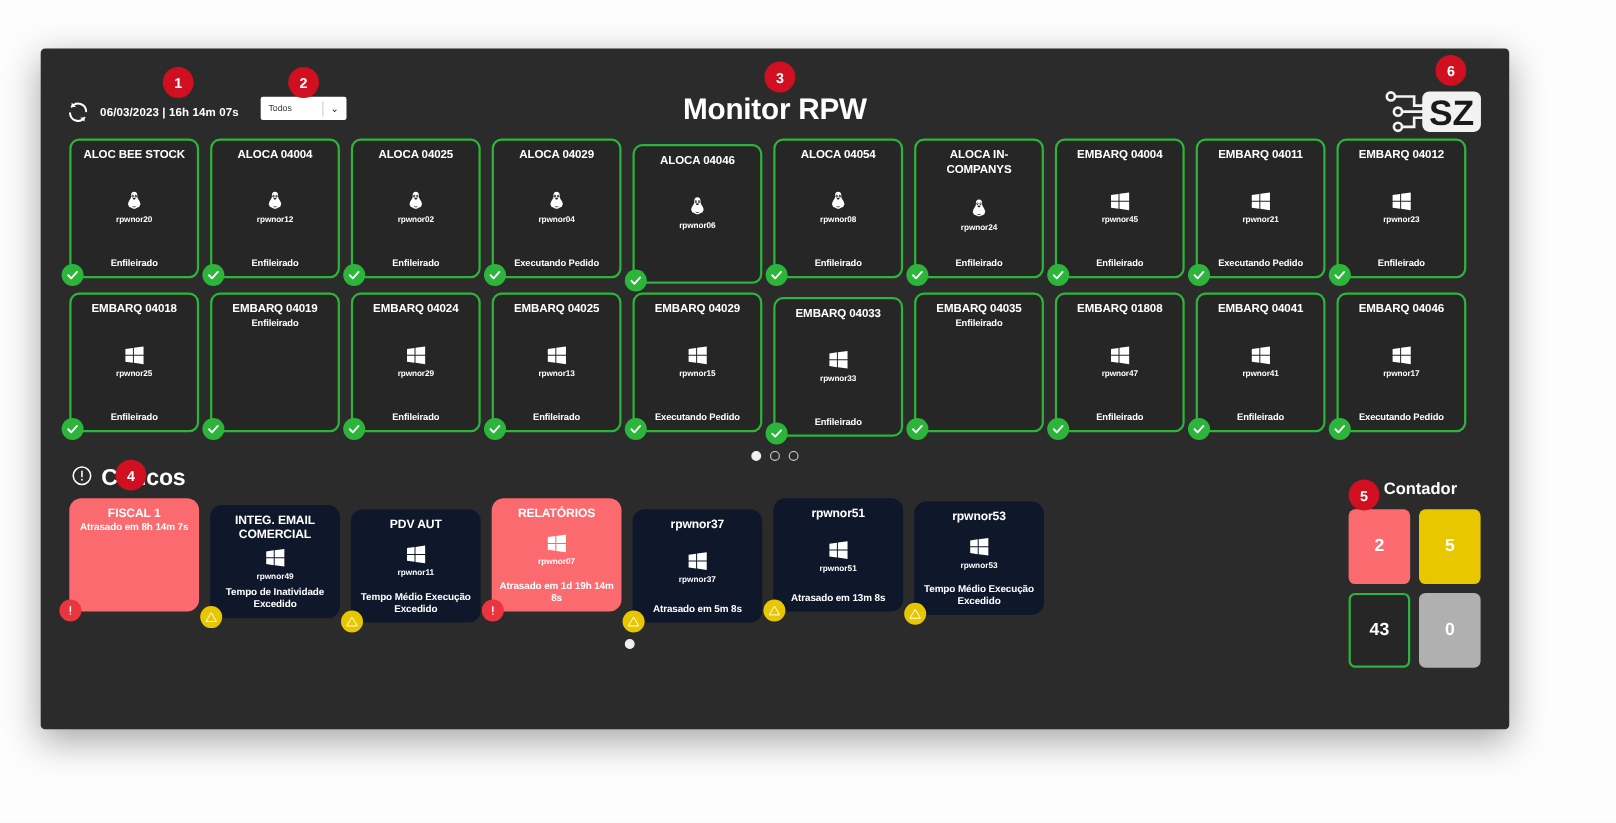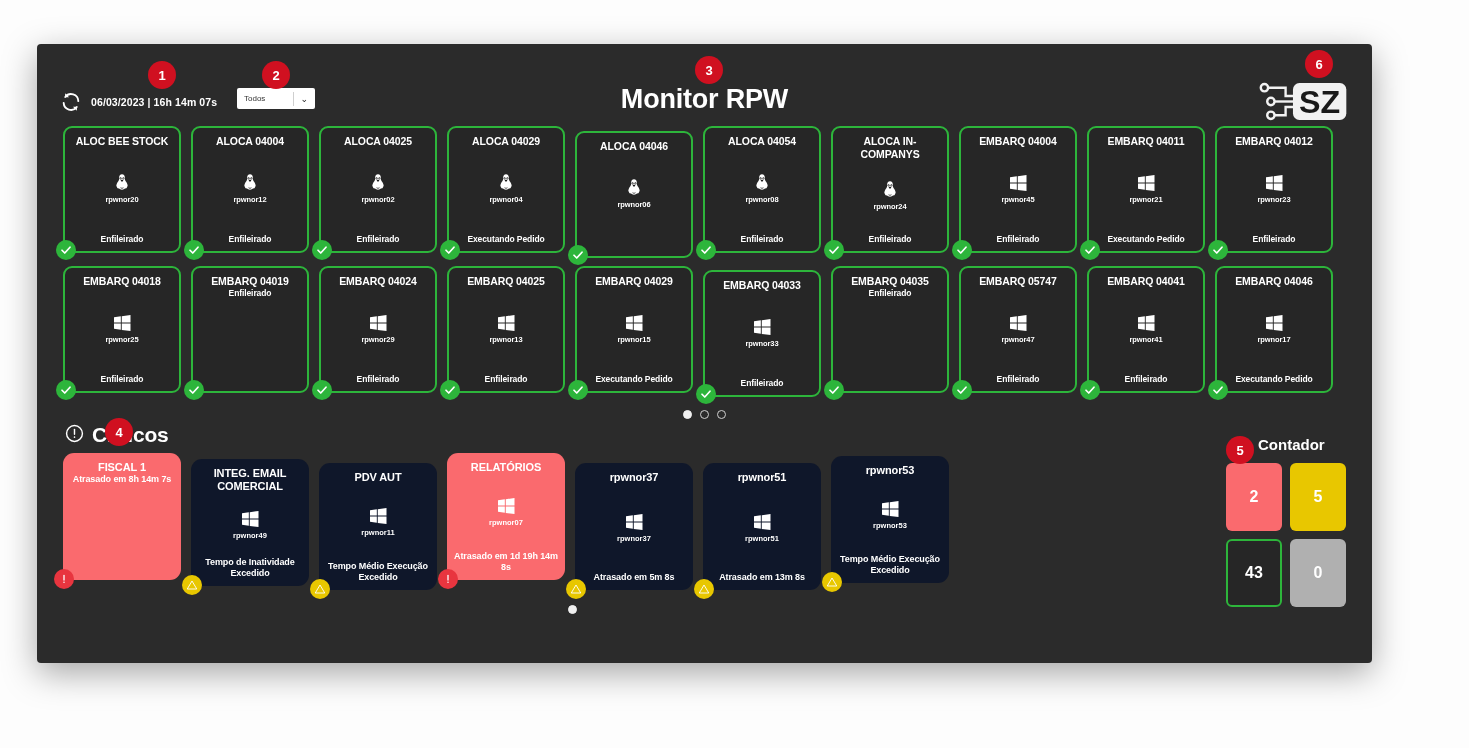--- a/index.html
+++ b/index.html
@@ -151,21 +151,21 @@
   .criticos-title {
     color: #ffffff; font-size: 21px; font-weight: bold;
     letter-spacing: -.2px;
   }
   .crit-row {
     display: flex; gap: 10px; padding-left: 26px;
     align-items: flex-start;
   }
   .ccard {
     position: relative;
-    width: 118px; height: 127px;
+    width: 118px; height: 103px;
     border-radius: 11px;
     padding: 8px 5px 7px;
     display: flex; flex-direction: column;
     flex: 0 0 118px;
   }
   .ccard.red    { background: #fa6a6e; }
   .ccard.yellow { background: #0f172a; }
   .ccard-title {
     color: #ffffff; font-size: 11px; font-weight: bold;
     text-align: center; line-height: 1.2;
@@ -600,21 +600,21 @@
             <div class="card">
               <div class="card-title">EMBARQ 04035</div>
               <div class="card-status">Enfileirado</div>
               <div class="card-badge">
                 <svg viewBox="0 0 24 24" fill="none" stroke="#ffffff" stroke-width="3.4" stroke-linecap="round" stroke-linejoin="round">
                   <polyline points="4,12.5 9.5,18 20,6.5"></polyline>
                 </svg>
               </div>
             </div>
             <div class="card">
-              <div class="card-title">EMBARQ 05747</div>
+              <div class="card-title">EMBARQ 01808</div>
               <div class="card-mid">
                 <span>
                   <svg class="os-icon" viewBox="0 0 24 24">
                     <path fill="#ffffff" d="M2.4 5.1 10.6 4v7.5H2.4z"></path>
                     <path fill="#ffffff" d="M11.7 3.85 22.2 2.4v9.1H11.7z"></path>
                     <path fill="#ffffff" d="M2.4 12.6h8.2v7.5L2.4 19z"></path>
                     <path fill="#ffffff" d="M11.7 12.6h10.5v9.1l-10.5-1.45z"></path>
                   </svg>
                 </span>
                 <span class="card-host">rpwnor47</span>
@@ -771,21 +771,21 @@
             </span>
             <span class="ccard-host">rpwnor37</span>
           </div>
           <div class="ccard-status">Atrasado em 5m 8s</div>
           <div class="ccard-badge yellow">
             <svg viewBox="0 0 24 24" fill="none" stroke="#ffffff" stroke-width="1.8" stroke-linejoin="round">
               <path d="M12 4 L21.5 20 H2.5 Z"></path>
             </svg>
           </div>
         </div>
-        <div class="ccard yellow" style="margin-top: 10px; gap: 16px;">
+        <div class="ccard yellow" style=" gap: 16px;">
           <div class="ccard-title">rpwnor51</div>
           <div class="ccard-mid">
             <span>
               <svg class="os-icon" viewBox="0 0 24 24">
                 <path fill="#ffffff" d="M2.4 5.1 10.6 4v7.5H2.4z"></path>
                 <path fill="#ffffff" d="M11.7 3.85 22.2 2.4v9.1H11.7z"></path>
                 <path fill="#ffffff" d="M2.4 12.6h8.2v7.5L2.4 19z"></path>
                 <path fill="#ffffff" d="M11.7 12.6h10.5v9.1l-10.5-1.45z"></path>
               </svg>
             </span>

